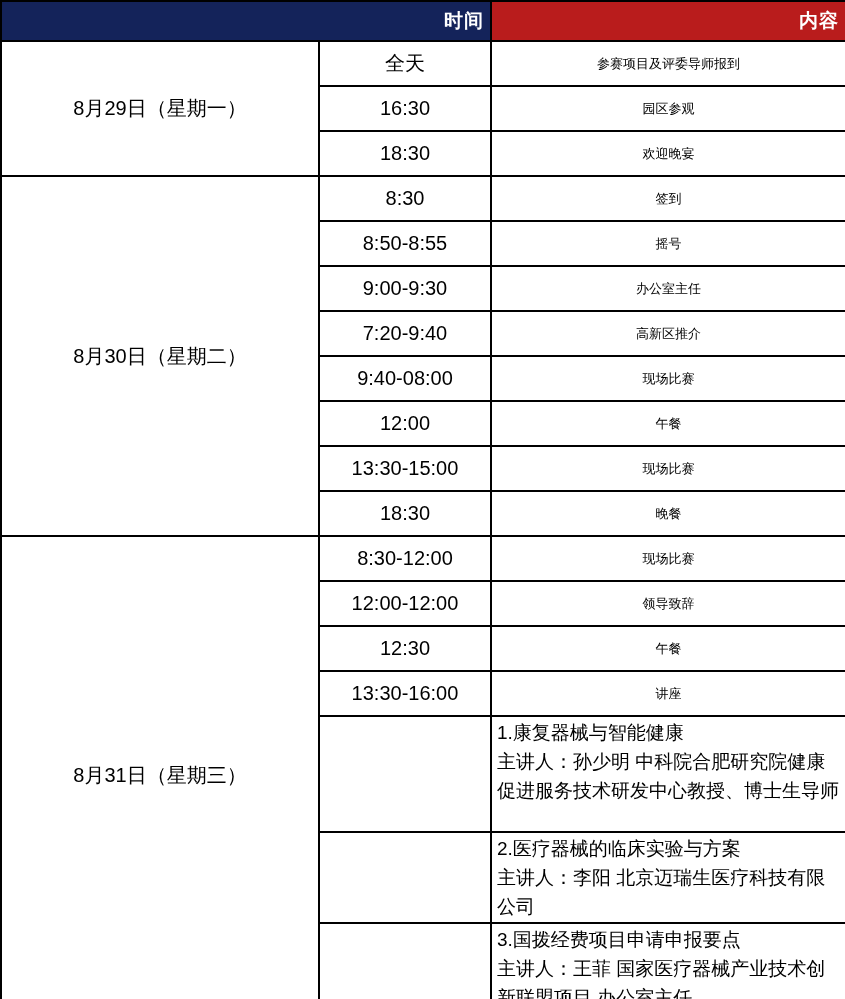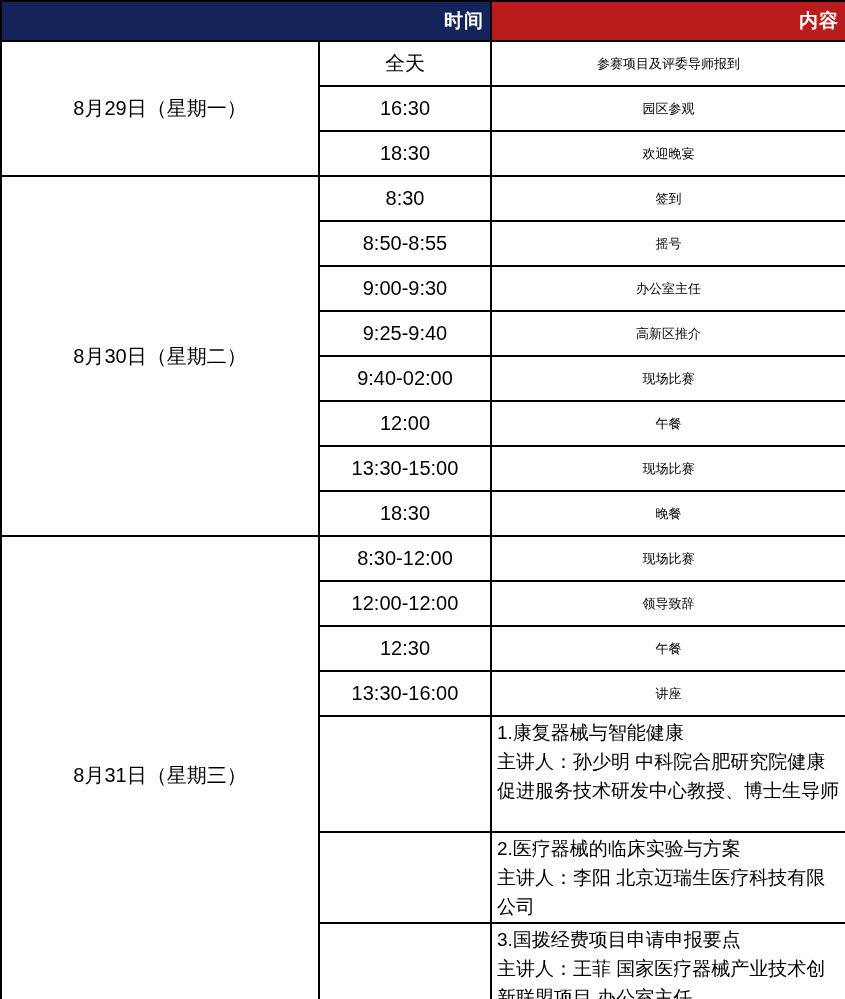--- a/index.html
+++ b/index.html
@@ -114,25 +114,25 @@
         </tr>
         <tr>
           <td class="cell-time">8:50-8:55</td>
           <td class="cell-content">摇号</td>
         </tr>
         <tr>
           <td class="cell-time">9:00-9:30</td>
           <td class="cell-content">办公室主任</td>
         </tr>
         <tr>
-          <td class="cell-time">9:25-9:40</td>
+          <td class="cell-time">7:20-9:40</td>
           <td class="cell-content">高新区推介</td>
         </tr>
         <tr>
-          <td class="cell-time">9:40-02:00</td>
+          <td class="cell-time">9:40-08:00</td>
           <td class="cell-content">现场比赛</td>
         </tr>
         <tr>
           <td class="cell-time">12:00</td>
           <td class="cell-content">午餐</td>
         </tr>
         <tr>
           <td class="cell-time">13:30-15:00</td>
           <td class="cell-content">现场比赛</td>
         </tr>

